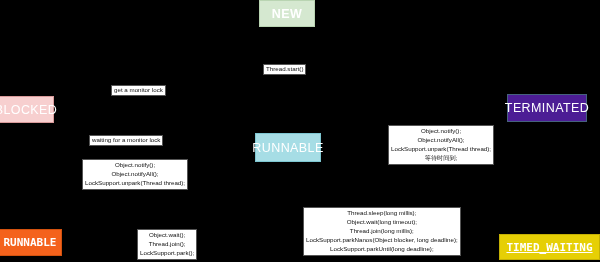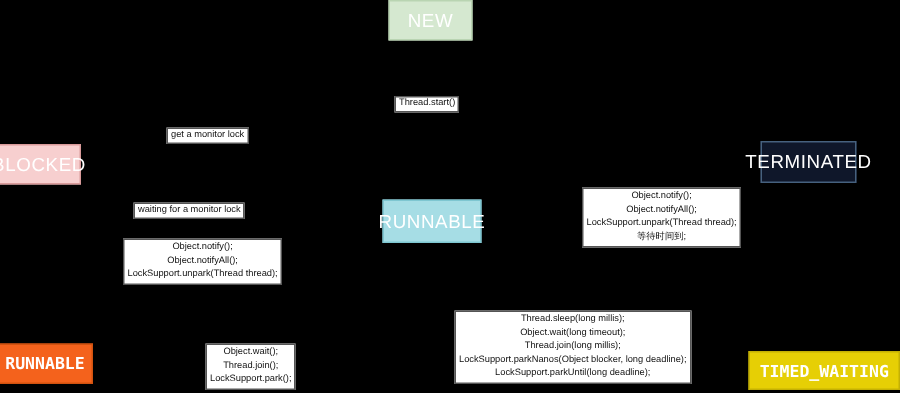--- a/index.html
+++ b/index.html
@@ -37,46 +37,48 @@
     font-weight: bold;
     font-size: 11px;
     letter-spacing: 0px;
   }
 
   
   #node-new {
     left: 259px; top: 0px; width: 56px; height: 27px;
     background: #d5e8d0;
     border: 1px solid #b9d4b2;
+    font-weight: bold;
   }
   #node-blocked {
     left: -2px; top: 96px; width: 56px; height: 27px;
     background: #f7cfcf;
     border: 1px solid #d99a9a;
   }
   #node-runnable {
     left: 255px; top: 133px; width: 66px; height: 29px;
     background: #a6dde5;
     border: 1px solid #7ec6d1;
   }
   #node-terminated {
-    left: 507px; top: 94px; width: 64px; height: 28px;
-    background: #0f172a;
+    left: 507px; top: 94px; width: 80px; height: 28px;
+    background: #4c1d95;
     border: 1px solid #4c6party;
     border: 1px solid #46617e;
   }
   #node-waiting {
     left: -2px; top: 229px; width: 64px; height: 27px;
     background: #f4621c;
     border: 1px solid #d2520f;
   }
   #node-timed-waiting {
     left: 499px; top: 234px; width: 101px; height: 26px;
     background: #e6cf05;
     border: 1px solid #c4b004;
+    text-decoration: underline;
   }
 
   
   .edge-label {
     position: absolute;
     box-sizing: border-box;
     background: #ffffff;
     border: 1px solid #555555;
     color: #111111;
     font-family: "Liberation Sans", sans-serif;

